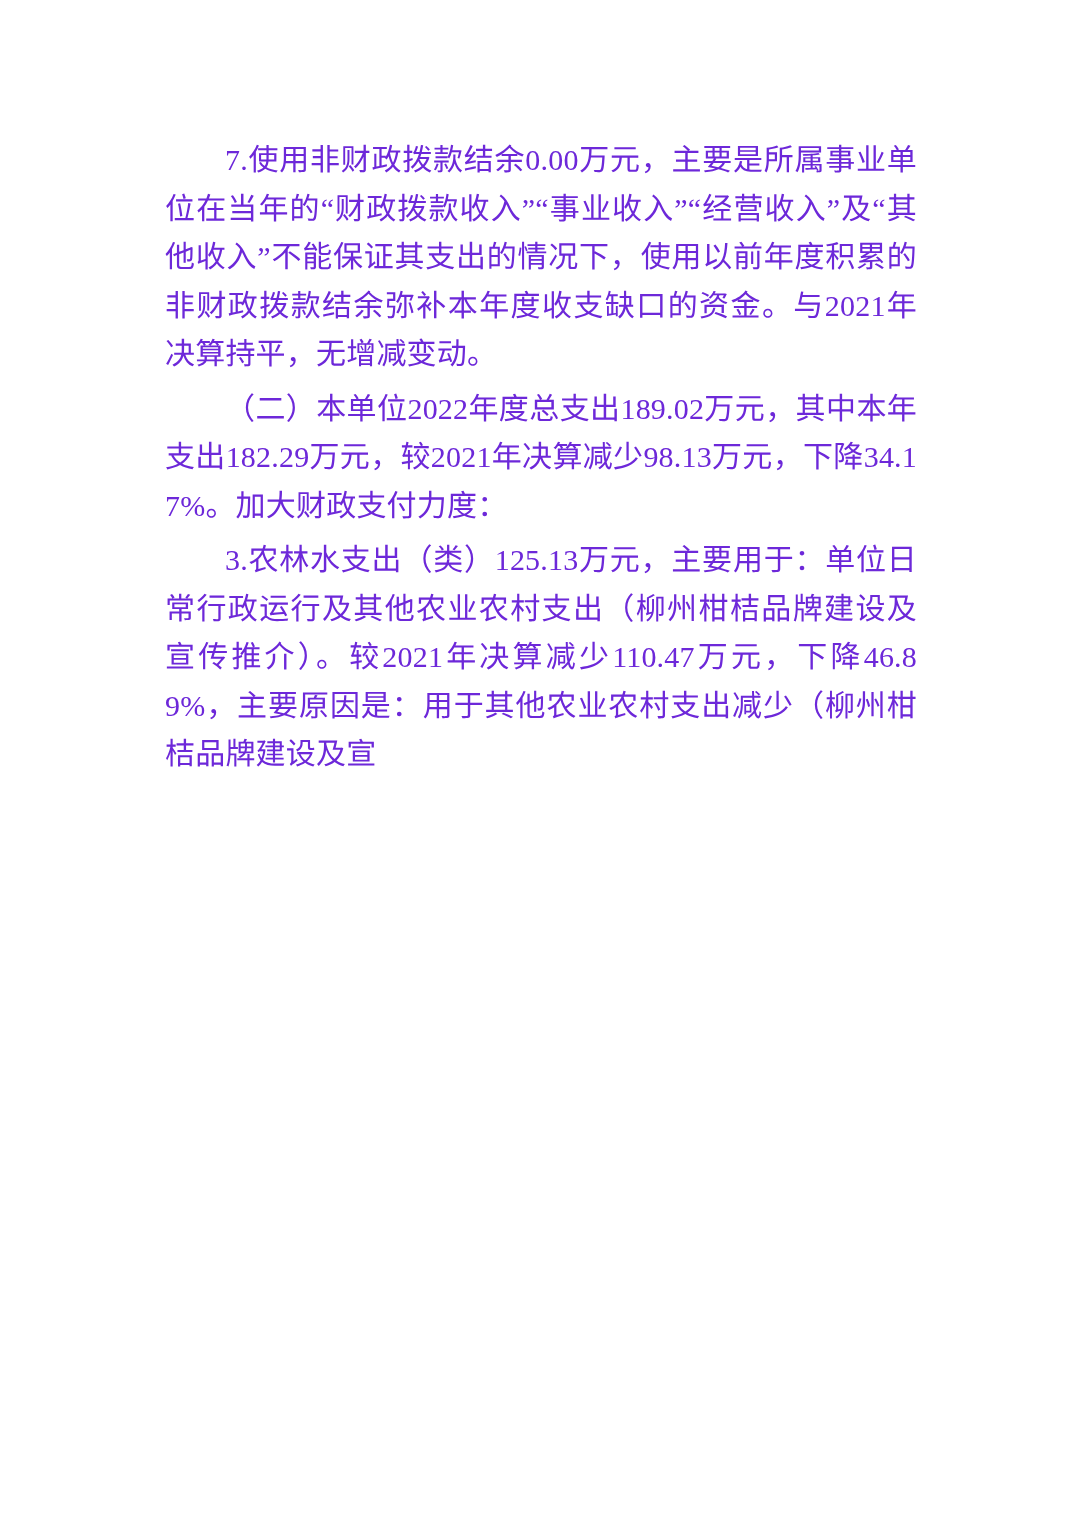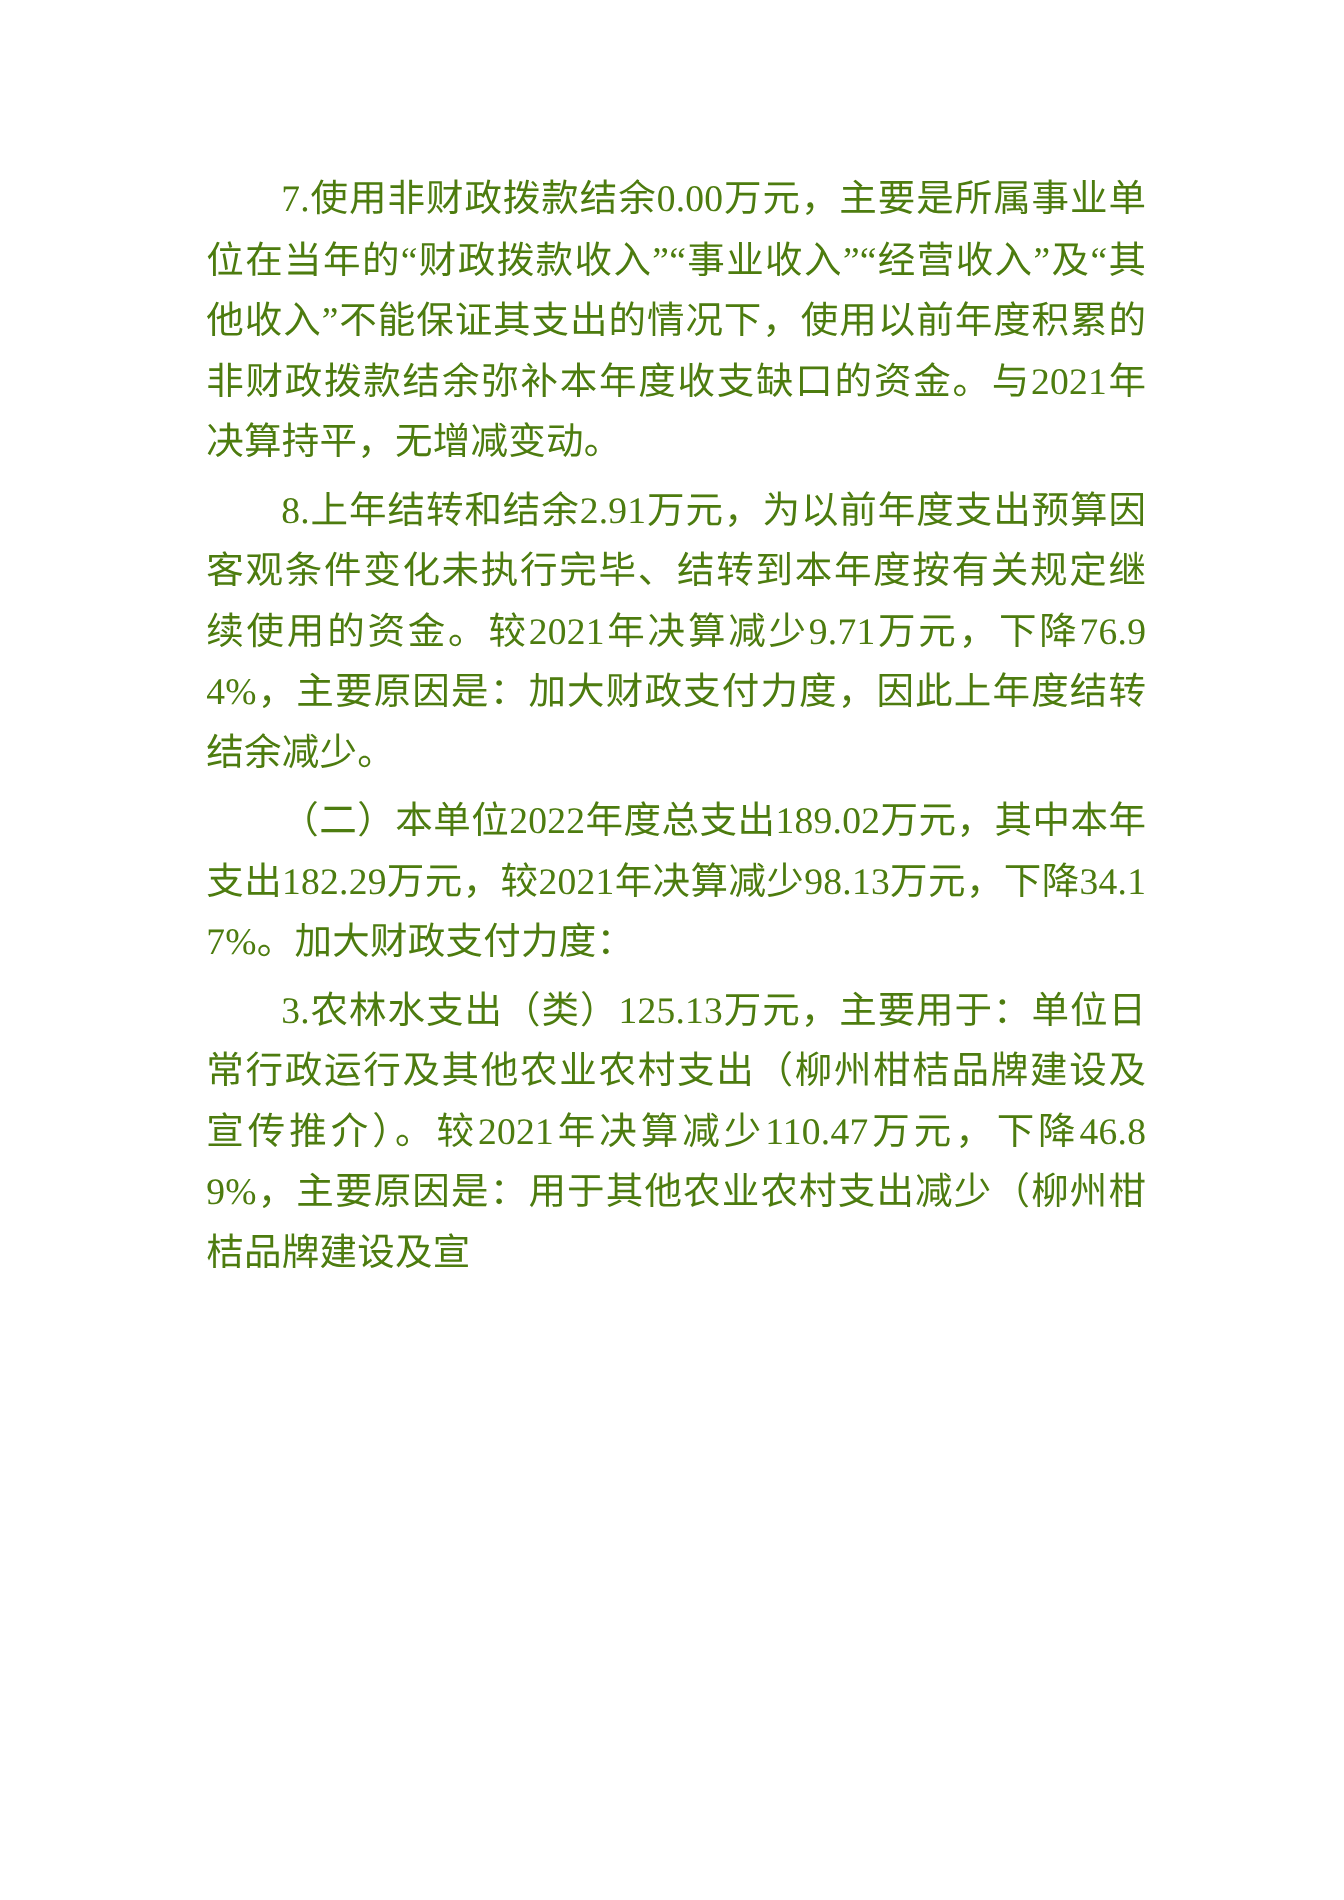--- a/index.html
+++ b/index.html
@@ -14,31 +14,30 @@
     background: #ffffff;
     box-sizing: border-box;
     padding: 136px 158px 0 165px;
     overflow: hidden;
   }
   .doc-body p {
     margin: 0 0 6px 0;
     font-family: "Liberation Serif", "DejaVu Serif", serif;
     font-size: 30px;
     line-height: 48.5px;
-    color: #4d7c0f;
+    color: #6d28d9;
     text-indent: 2em;
     text-align: justify;
     text-justify: inter-ideograph;
     word-break: break-all;
     letter-spacing: 0.2px;
   }
 </style>
 </head>
 <body>
 
 <div class="page">
   <div class="doc-body">
     <p>7.使用非财政拨款结余0.00万元，主要是所属事业单位在当年的“财政拨款收入”“事业收入”“经营收入”及“其他收入”不能保证其支出的情况下，使用以前年度积累的非财政拨款结余弥补本年度收支缺口的资金。与2021年决算持平，无增减变动。</p>
-    <p>8.上年结转和结余2.91万元，为以前年度支出预算因客观条件变化未执行完毕、结转到本年度按有关规定继续使用的资金。较2021年决算减少9.71万元，下降76.94%，主要原因是：加大财政支付力度，因此上年度结转结余减少。</p>
     <p>（二）本单位2022年度总支出189.02万元，其中本年支出182.29万元，较2021年决算减少98.13万元，下降34.17%。加大财政支付力度：</p>
     <p>3.农林水支出（类）125.13万元，主要用于：单位日常行政运行及其他农业农村支出（柳州柑桔品牌建设及宣传推介）。较2021年决算减少110.47万元，下降46.89%，主要原因是：用于其他农业农村支出减少（柳州柑桔品牌建设及宣</p>
   </div>
 </div>
 
 </body></html>

